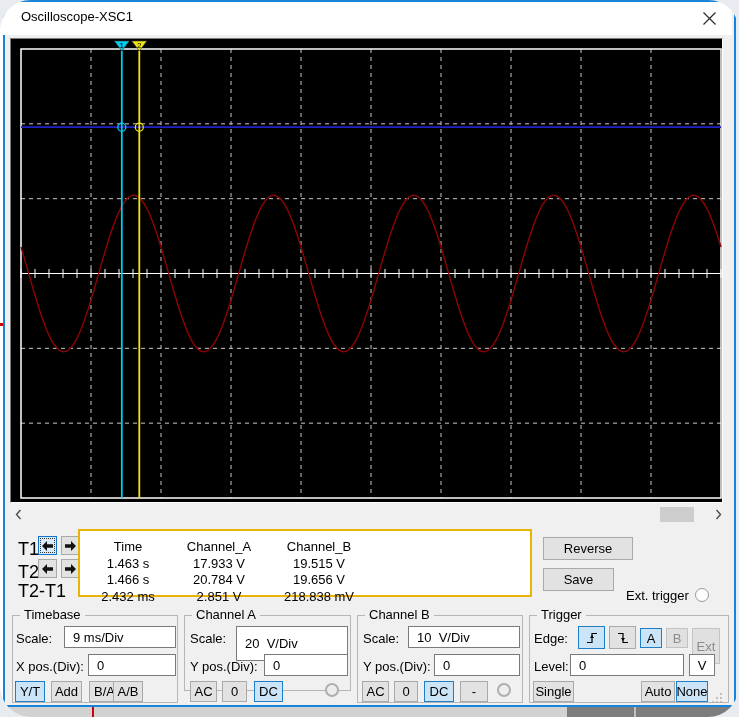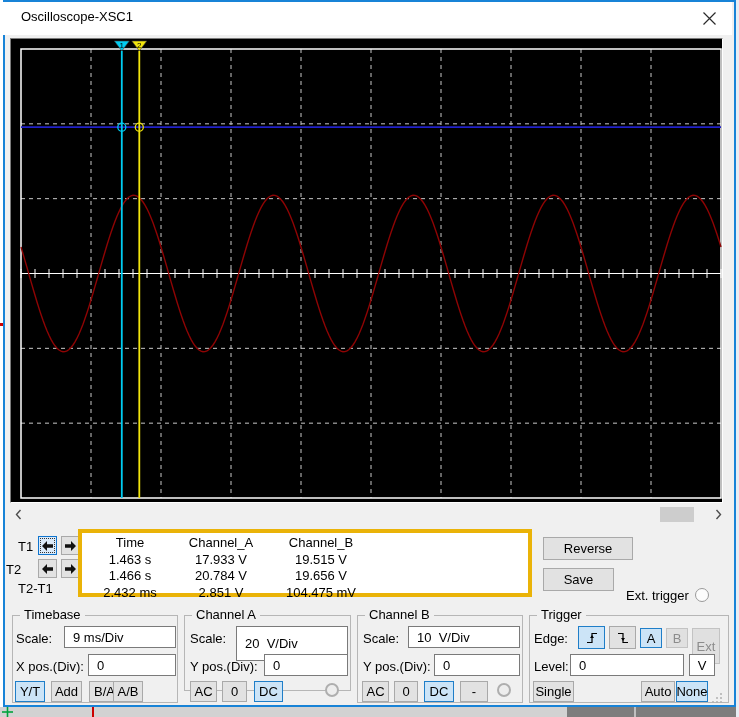--- a/index.html
+++ b/index.html
@@ -1,42 +1,42 @@
 <!DOCTYPE html>
 <html><head>
 <meta charset="utf-8">
 <style>
   html,body{margin:0;padding:0;background:#e8ecf0;}
   #screen{position:relative;width:739px;height:717px;background:#ffffff;overflow:hidden;
-          font-family:"Liberation Sans","DejaVu Sans",sans-serif;font-size:13px;color:#000;}
+          font-family:"Liberation Sans","DejaVu Sans",sans-serif;font-size:13px;color:#000;border-radius:31px;}
   .abs{position:absolute;box-sizing:border-box;}
   .pre{white-space:pre;}
 
   
   #win{left:3px;top:0;width:733px;height:707px;border:2px solid #1883d7;background:#f0f0f0;}
   #titlebar{left:3px;top:2px;width:729px;height:33px;background:#ffffff;}
   #title{left:21px;top:9px;font-size:13px;}
   #close-btn{left:696px;top:7px;width:26px;height:22px;display:flex;align-items:center;justify-content:center;cursor:default;}
 
   
   #scope-panel{left:10px;top:38px;width:713px;height:465px;background:#000;
                border:1px solid;border-color:#7b7b7b #ffffff #ffffff #7b7b7b;}
 
   
   #hscroll{left:10px;top:505px;width:717px;height:19px;background:#f0f0f0;}
   .sb-arrow{top:507px;width:17px;height:15px;display:flex;align-items:center;justify-content:center;background:#f0f0f0;}
   #sb-thumb{left:660px;top:507px;width:34px;height:15px;background:#cdcdcd;}
 
   
-  .cursor-lbl{font-size:13px;}
+  .cursor-lbl{font-size:18px;}
   .arrow-btn{width:19px;height:19px;background:#e2e2e2;border:1px solid #a9a9a9;
              display:flex;align-items:center;justify-content:center;padding:0;}
   .arrow-btn.focused{background:#dbeaf9;border:1px solid #0f74ce;outline:1px dotted #333;outline-offset:-3px;}
-  #readout-box{left:78px;top:529px;width:454px;height:68px;background:#fff;border:4px solid #eab308;
-               display:grid;grid-template-columns:96px 86px 114px;grid-auto-rows:16.5px;padding-top:2px;}
+  #readout-box{left:78px;top:529px;width:454px;height:68px;background:#fff;border:2px solid #eab308;
+               display:grid;grid-template-columns:96px 86px 114px;grid-auto-rows:16.5px;padding-top:8px;}
   #readout-box div{text-align:center;line-height:16.5px;}
 
   .push-btn{background:#e2e2e2;border:1px solid #a9a9a9;display:flex;align-items:center;justify-content:center;
             font-size:13px;padding:0;}
   .push-btn.sel{background:#cce4f7;border:1px solid #1f7ec8;}
   .push-btn.dis{background:#e0e0e0;border:1px solid #c3c3c3;color:#8c8c8c;}
 
   
   .gbox{border:1px solid #b6b6b6;background:transparent;}
   .glabel{position:absolute;top:-9px;left:7px;background:#f0f0f0;padding:0 4px;font-size:13px;}
@@ -177,21 +177,21 @@
   <button class="abs arrow-btn focused" style="left:38px;top:536px">
     <svg width="11" height="10">
         <path d="M5 0 L0 5 L5 10 L5 6.8 H11 V3.2 H5 Z" fill="#111"></path>
       </svg>
   </button>
   <button class="abs arrow-btn" style="left:61px;top:536px">
     <svg width="11" height="10">
         <path d="M6 0 L11 5 L6 10 L6 6.8 H0 V3.2 H6 Z" fill="#111"></path>
       </svg>
   </button>
-  <div class="abs cursor-lbl" style="left:6px;top:562px">T2</div>
+  <div class="abs cursor-lbl" style="left:18px;top:562px">T2</div>
   <button class="abs arrow-btn" style="left:38px;top:559px">
     <svg width="11" height="10">
         <path d="M5 0 L0 5 L5 10 L5 6.8 H11 V3.2 H5 Z" fill="#111"></path>
       </svg>
   </button>
   <button class="abs arrow-btn" style="left:61px;top:559px">
     <svg width="11" height="10">
         <path d="M6 0 L11 5 L6 10 L6 6.8 H0 V3.2 H6 Z" fill="#111"></path>
       </svg>
   </button>
@@ -202,21 +202,21 @@
     <div>Channel_A</div>
     <div>Channel_B</div>
     <div>1.463 s</div>
     <div>17.933 V</div>
     <div>19.515 V</div>
     <div>1.466 s</div>
     <div>20.784 V</div>
     <div>19.656 V</div>
     <div>2.432 ms</div>
     <div>2.851 V</div>
-    <div>104.475 mV</div>
+    <div>218.838 mV</div>
   </div>
 
   <button class="abs push-btn" style="left:543px;top:537px;width:90px;height:23px">Reverse</button>
   <button class="abs push-btn" style="left:543px;top:568px;width:71px;height:23px">Save</button>
   <div class="abs lbl" style="left:626px;top:588px">Ext. trigger</div>
   <div class="abs" id="ext-circle" style="left:695px;top:588px;width:14px;height:14px"></div>
 
   <div class="abs gbox" style="left:12px;top:615px;width:166px;height:88px">
     <span class="glabel">Timebase</span>
   </div>

